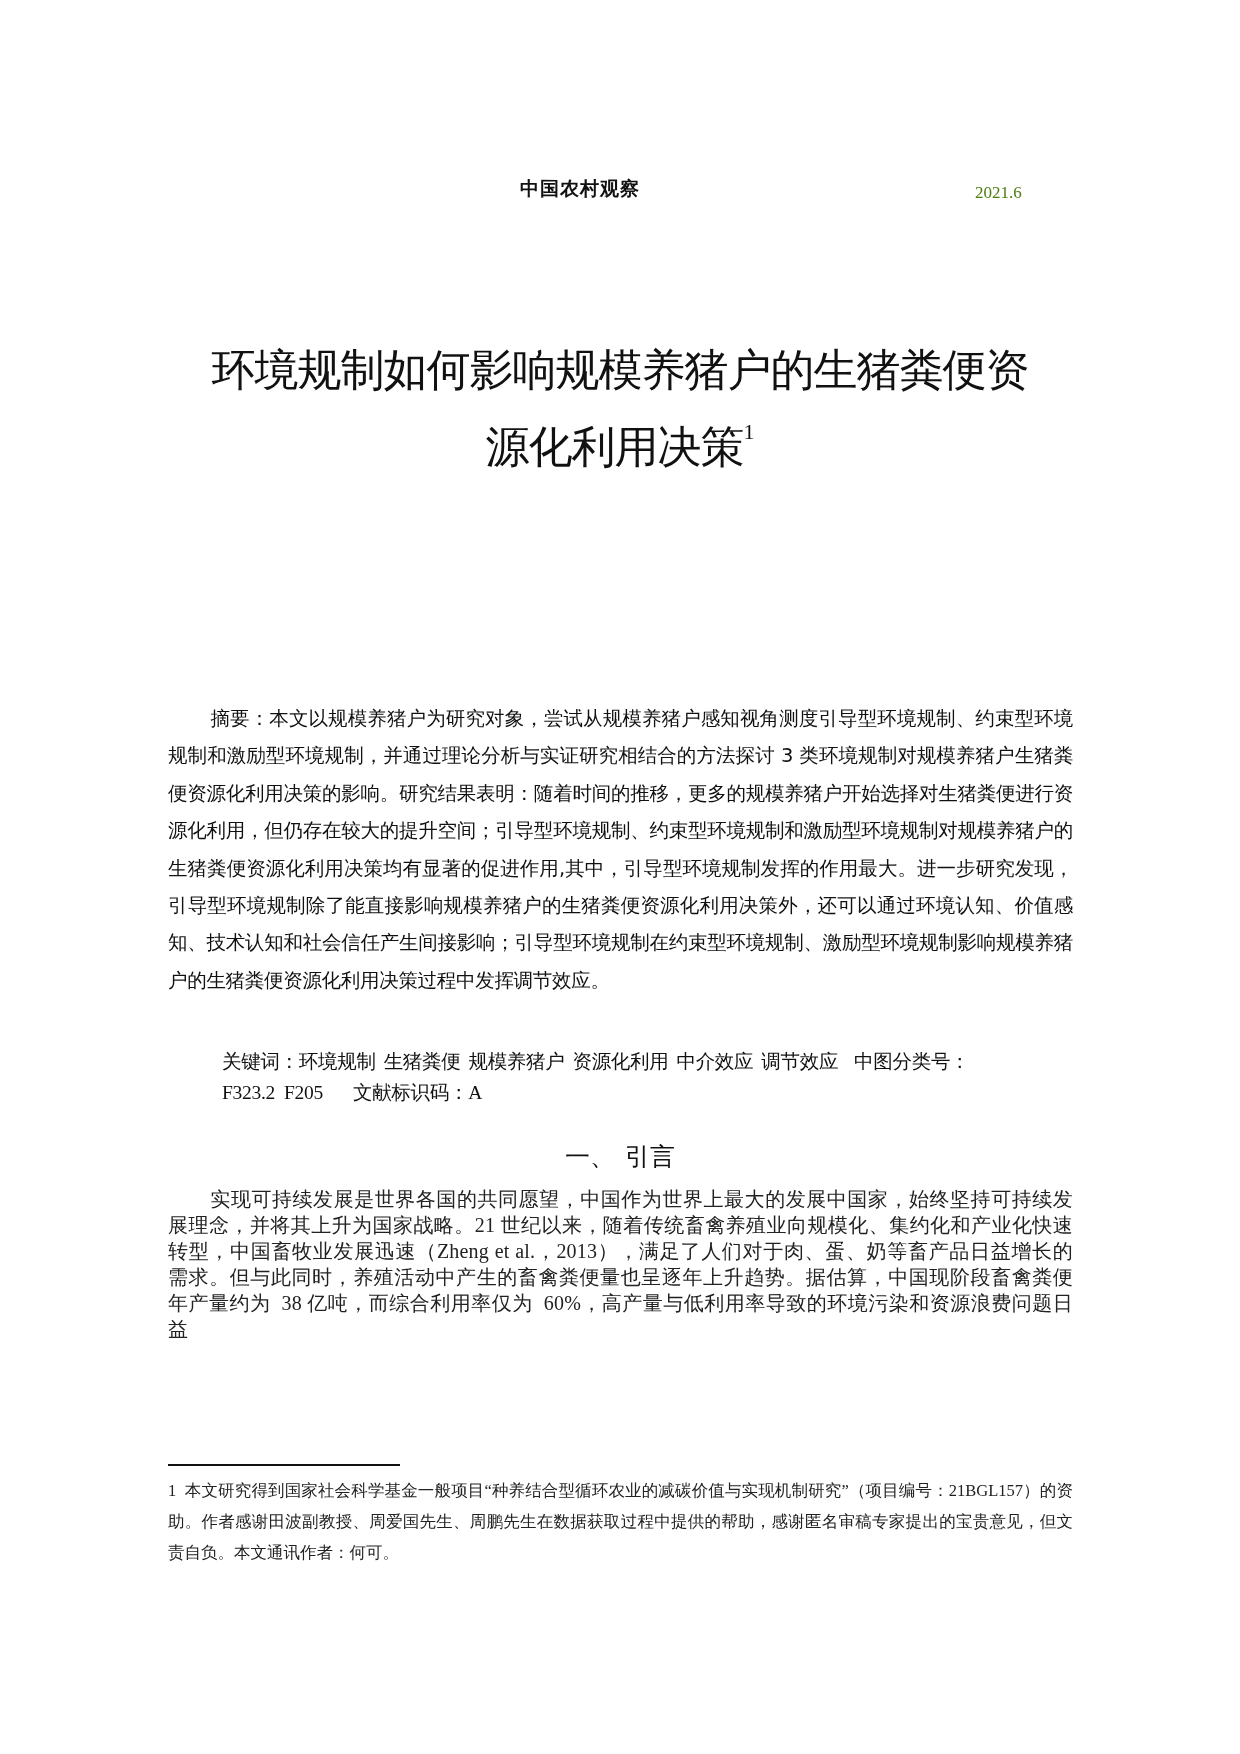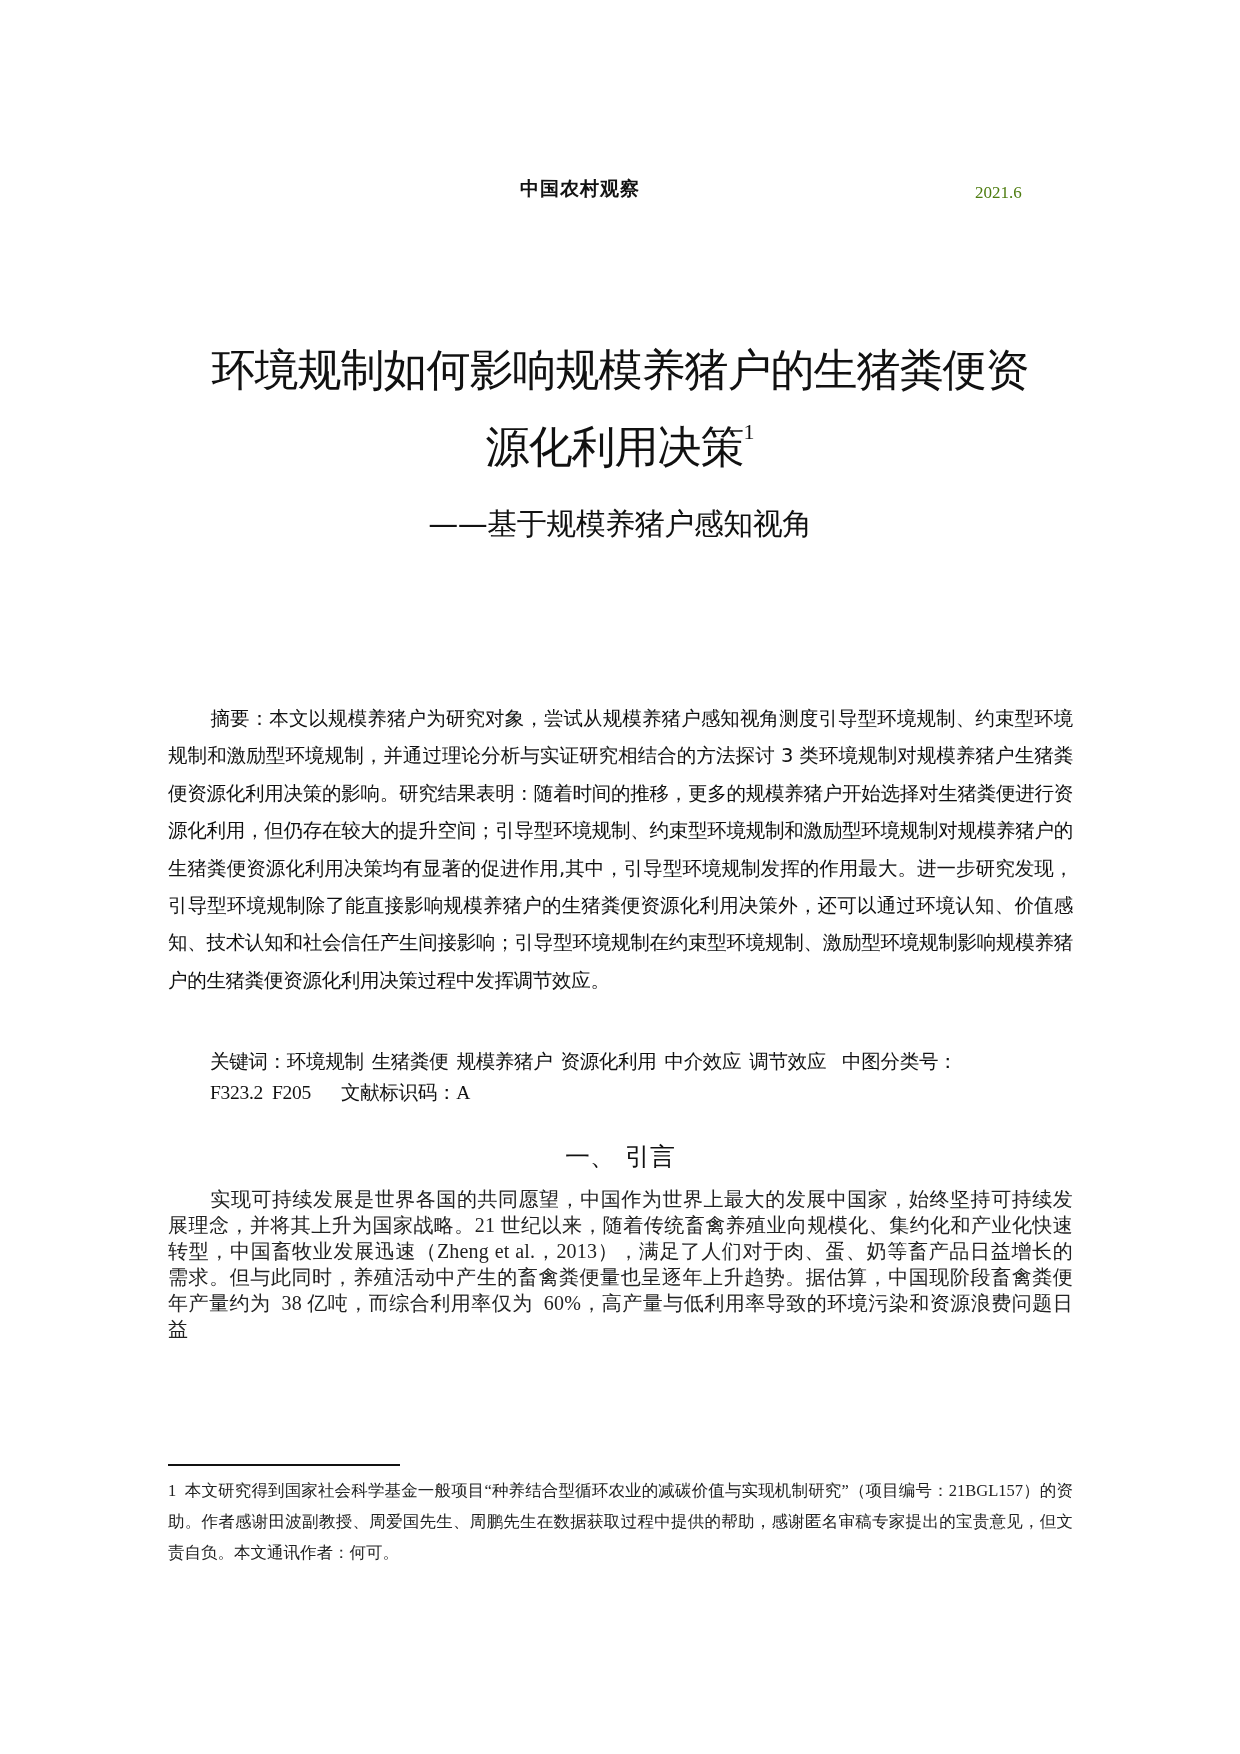--- a/index.html
+++ b/index.html
@@ -14,21 +14,21 @@
   .title2 { top: 425px; }
   .title sup { font-family: "Liberation Serif", serif; font-size: 22px; vertical-align: top; position: relative; top: -4px; letter-spacing: 0; }
   .subtitle { position: absolute; top: 504px; left: 150px; width: 940px; text-align: center; font-size: 30px; color: #111; letter-spacing: -0.5px; }
 
   .authors { position: absolute; top: 592px; left: 150px; width: 940px; text-align: center; font-size: 26px; color: #111; }
   .authors .aff { font-family: "Liberation Serif", serif; font-size: 16px; margin-left: 6px; margin-right: 12px; }
 
   .abstract { position: absolute; top: 700px; left: 168px; width: 905px; font-size: 19.5px; line-height: 37.4px; color: #111; text-align: justify; letter-spacing: -0.3px; }
   .abstract .indent { display: inline-block; width: 42px; }
 
-  .keywords { position: absolute; top: 1046px; left: 210px; width: 870px; font-size: 19.5px; line-height: 31px; color: #111; letter-spacing: -0.3px; }
+  .keywords { position: absolute; top: 1046px; left: 222px; width: 870px; font-size: 19.5px; line-height: 31px; color: #111; letter-spacing: -0.3px; }
   .keywords .gap { display: inline-block; width: 8px; }
   .keywords .serif { font-family: "Liberation Serif", serif; }
 
   .section-head { position: absolute; top: 1140px; left: 150px; width: 940px; text-align: center; font-size: 25px; color: #111; }
   .section-head span { margin-left: 10px; }
 
   .body-text { position: absolute; top: 1186px; left: 168px; width: 905px; font-family: "Liberation Serif", serif; font-size: 20px; line-height: 26px; color: #222; text-align: justify; letter-spacing: 0.2px; }
   .body-text .indent { display: inline-block; width: 42px; }
 
   .fn-rule { position: absolute; top: 1464px; left: 168px; width: 232px; height: 2px; background: #111; }
@@ -37,21 +37,20 @@
 </head>
 <body>
 
 <div class="page">
 
   <div class="masthead">中国农村观察</div>
   <div class="issue">2021.6</div>
 
   <div class="title title1"><span>环境规制如何影响规模养猪户的生猪粪便资</span></div>
   <div class="title title2"><span>源化利用决策</span><sup>1</sup></div>
-  <div class="subtitle">——基于规模养猪户感知视角</div>
 
 
   <div class="abstract"><span class="indent"></span><span>摘要：</span><span>本文以规模养猪户为研究对象，尝试从规模养猪户感知视角测度引导型环境规制、约束型环境规制和激励型环境规制，并通过理论分析与实证研究相结合的方法探讨 3 类环境规制对规模养猪户生猪粪便资源化利用决策的影响。研究结果表明：随着时间的推移，更多的规模养猪户开始选择对生猪粪便进行资源化利用，但仍存在较大的提升空间；引导型环境规制、约束型环境规制和激励型环境规制对规模养猪户的生猪粪便资源化利用决策均有显著的促进作用,其中，引导型环境规制发挥的作用最大。进一步研究发现，引导型环境规制除了能直接影响规模养猪户的生猪粪便资源化利用决策外，还可以通过环境认知、价值感知、技术认知和社会信任产生间接影响；引导型环境规制在约束型环境规制、激励型环境规制影响规模养猪户的生猪粪便资源化利用决策过程中发挥调节效应。</span></div>
 
   <div class="keywords">
     <span>关键词：</span><span>环境规制</span><span class="gap"></span><span>生猪粪便</span><span class="gap"></span><span>规模养猪户</span><span class="gap"></span><span>资源化利用</span><span class="gap"></span><span>中介效应</span><span class="gap"></span><span>调节效应</span><span class="gap" style="width:16px"></span><span>中图分类号：</span><br>
     <span class="serif" style="white-space:pre">F323.2  F205</span><span class="gap" style="width:30px"></span><span>文献标识码：</span><span class="serif">A</span>
   </div>
 
   <div class="section-head"><span style="margin:0">一、</span><span>引言</span></div>

